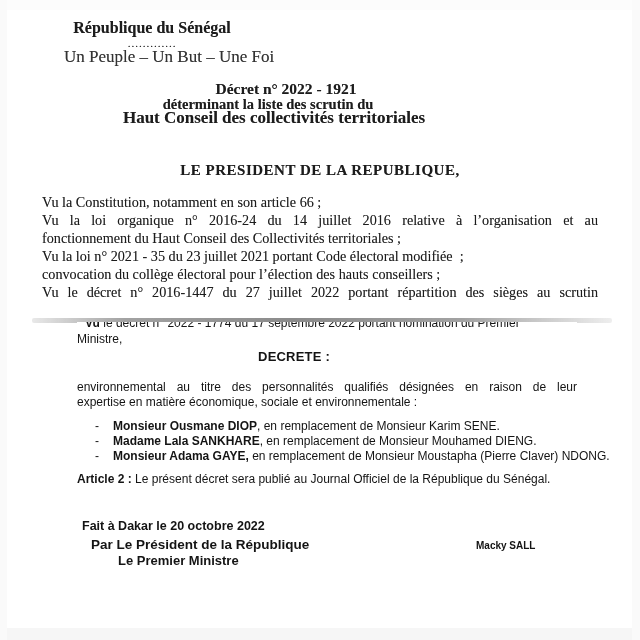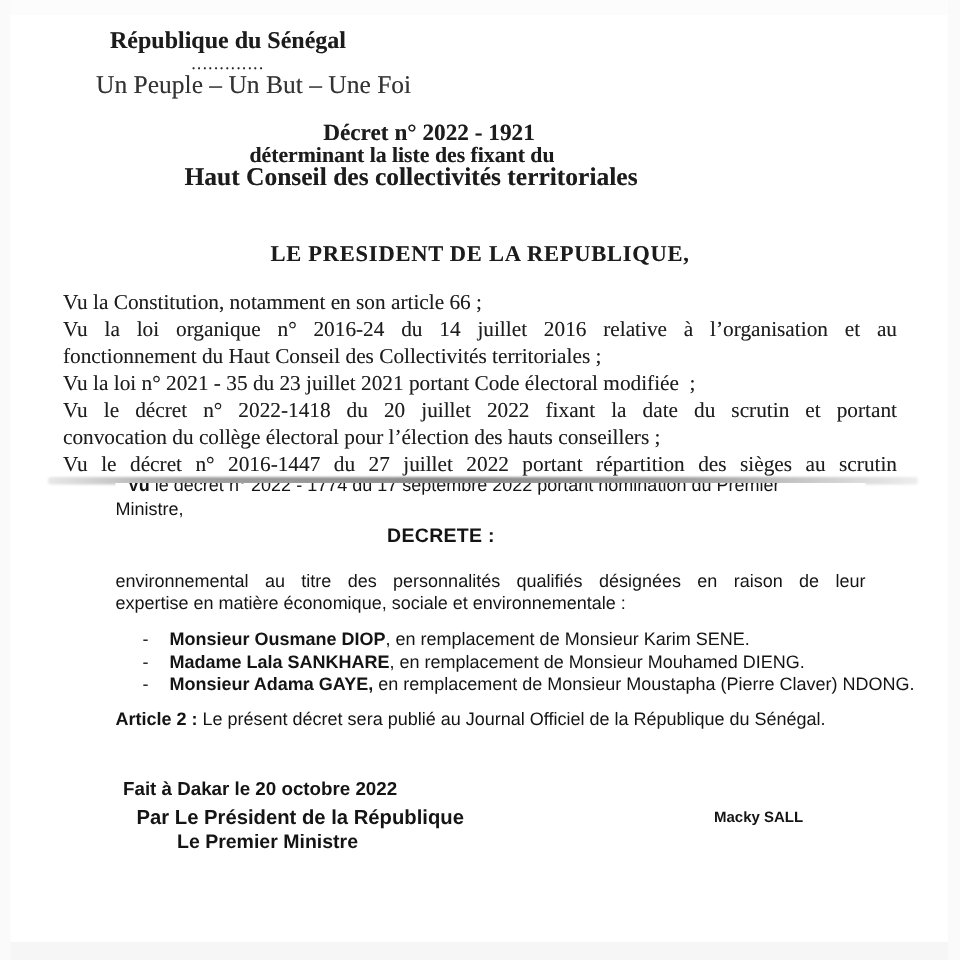--- a/index.html
+++ b/index.html
@@ -85,32 +85,31 @@
   <div class="edge edge-right"></div>
 
   <header class="letterhead">
     <div class="country">République du Sénégal</div>
     <div class="dots">.............</div>
     <div class="motto">Un Peuple – Un But – Une Foi</div>
   </header>
 
   <div class="title-block">
     <div class="title-l1">Décret n° 2022 - 1921</div>
-    <div class="title-l2">déterminant la liste des fixant du</div>
+    <div class="title-l2">déterminant la liste des scrutin du</div>
     <div class="title-l3">Haut Conseil des collectivités territoriales</div>
   </div>
 
   <div class="president-heading">LE PRESIDENT DE LA REPUBLIQUE,</div>
 
   <div class="visas">
     <div class="vline">Vu la Constitution, notamment en son article 66 ;</div>
     <div class="vline j">Vu la loi organique n° 2016-24 du 14 juillet 2016 relative à l’organisation et au</div>
     <div class="vline">fonctionnement du Haut Conseil des Collectivités territoriales ;</div>
     <div class="vline">Vu la loi n° 2021 - 35 du 23 juillet 2021 portant Code électoral modifiée&nbsp; ;</div>
-    <div class="vline j">Vu le décret n° 2022-1418 du 20 juillet 2022 fixant la date du scrutin et portant</div>
     <div class="vline">convocation du collège électoral pour l’élection des hauts conseillers ;</div>
     <div class="vline j">Vu le décret n° 2016-1447 du 27 juillet 2022 portant répartition des sièges au scrutin</div>
   </div>
 
   <div class="seam"></div>
 
   <section class="overlay">
 
     <div class="clipA">
       <div class="clipA-inner"><b>Vu</b><span> le décret n° 2022 - 1774 du 17 septembre 2022 portant nomination du Premier</span></div>

